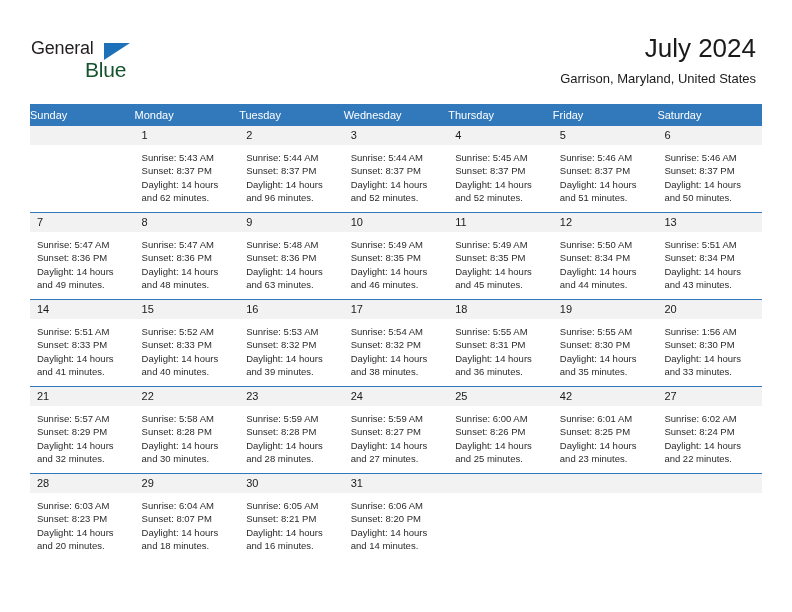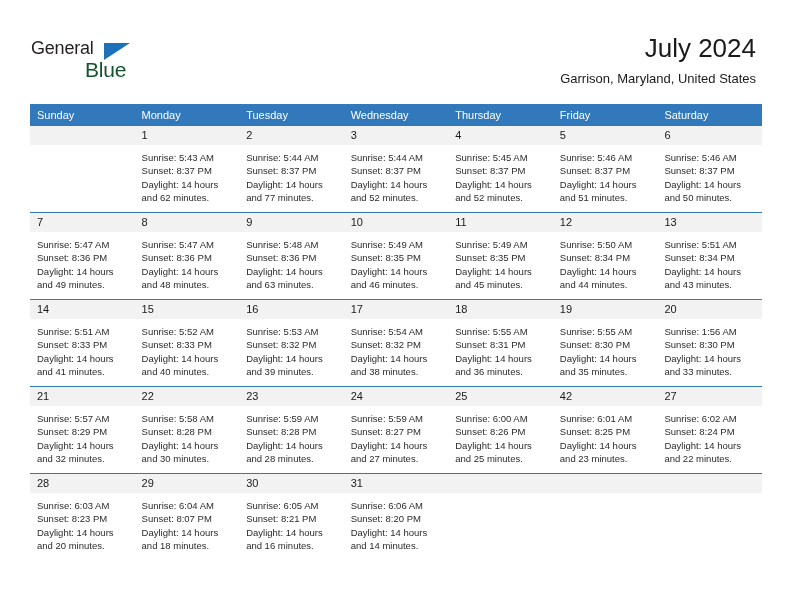--- a/index.html
+++ b/index.html
@@ -91,21 +91,21 @@
     width: 732px;
     border-collapse: collapse;
     table-layout: fixed;
   }
   .calendar th {
     background: #3279bb;
     color: #ffffff;
     font-size: 11px;
     font-weight: normal;
     text-align: left;
-    padding: 5px 0 5px 7px;
+    padding: 5px 0 5px 0;
     height: 11px;
     border: none;
   }
   .calendar td {
     vertical-align: top;
     padding: 0;
     border: none;
     width: 104.5px;
     border-top: 1px solid #3279bb;
   }
@@ -189,21 +189,21 @@
               </div>
             </div>
           </td>
           <td>
             <div class="daycell">
               <div class="daynum-band">2</div>
               <div class="dayinfo">
                 <div>Sunrise: 5:44 AM</div>
                 <div>Sunset: 8:37 PM</div>
                 <div>Daylight: 14 hours</div>
-                <div>and 77 minutes.</div>
+                <div>and 96 minutes.</div>
               </div>
             </div>
           </td>
           <td>
             <div class="daycell">
               <div class="daynum-band">3</div>
               <div class="dayinfo">
                 <div>Sunrise: 5:44 AM</div>
                 <div>Sunset: 8:37 PM</div>
                 <div>Daylight: 14 hours</div>

